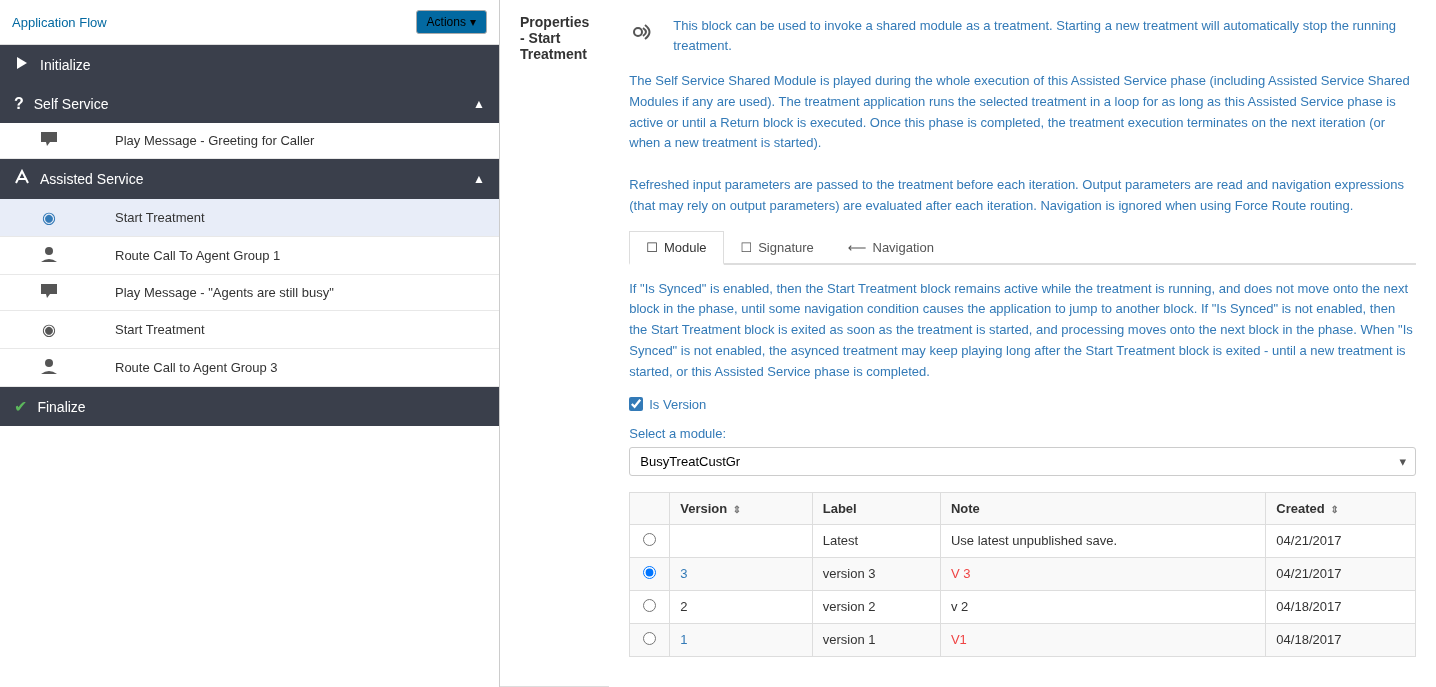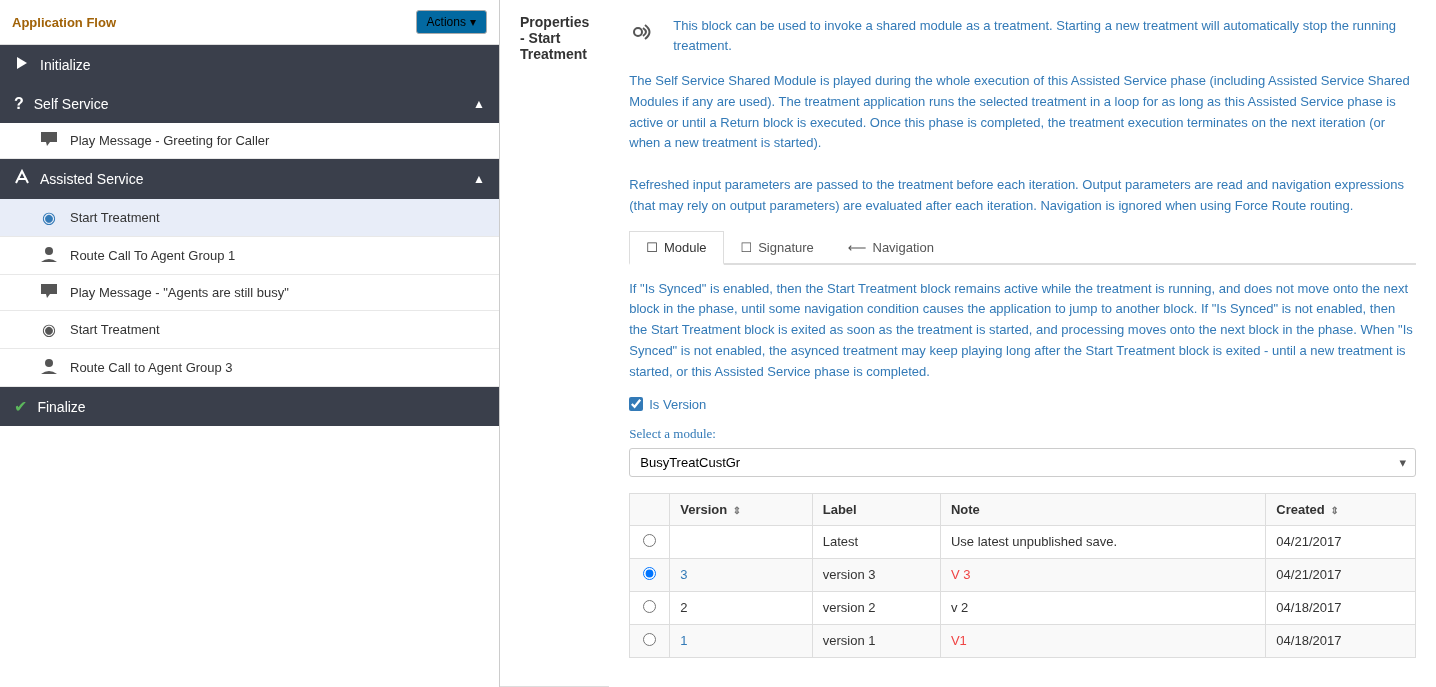--- a/index.html
+++ b/index.html
@@ -2,29 +2,29 @@
 <html><head>
   <meta charset="utf-8">
   <style>
     * { box-sizing: border-box; margin: 0; padding: 0; }
     body { font-family: Arial, sans-serif; font-size: 13px; color: #333; background: #fff; display: flex; height: 687px; overflow: hidden; }
 
     
     .left-panel { width: 500px; min-width: 500px; border-right: 1px solid #ccc; display: flex; flex-direction: column; height: 100%; overflow-y: auto; }
 
     .app-flow-header { display: flex; align-items: center; justify-content: space-between; padding: 10px 12px; border-bottom: 1px solid #ddd; }
-    .app-flow-title { font-weight: bold; font-size: 13px; color: #a16207; }
+    .app-flow-title { font-weight: normal; font-size: 13px; color: #0369a1; }
     .actions-btn { border: 1px solid #aaa; background: #0369a1; padding: 4px 10px; cursor: pointer; font-size: 12px; border-radius: 3px; display: flex; align-items: center; gap: 4px; }
 
     .section-header { display: flex; align-items: center; background: #3a3f4b; color: #fff; padding: 10px 14px; cursor: pointer; }
     .section-header .section-icon { margin-right: 10px; font-size: 16px; }
     .section-header .section-label { flex: 1; font-size: 14px; font-weight: normal; }
     .section-header .chevron { font-size: 12px; }
 
-    .flow-item { display: flex; align-items: center; padding: 9px 14px 9px 40px; border-bottom: 1px solid #e8e8e8; cursor: pointer; background: #fff; }
+    .flow-item { display: flex; align-items: center; padding: 9px 14px 9px 40px; border-bottom: 1px solid #e8e8e8; cursor: pointer; background: #fff; gap: 45px; }
     .flow-item.active { background: #e8edf8; }
     .flow-item .item-icon { margin-right: 12px; color: #555; font-size: 14px; width: 18px; text-align: center; }
     .flow-item .item-label { font-size: 13px; color: #333; }
 
     .finalize-header { display: flex; align-items: center; background: #3a3f4b; color: #fff; padding: 10px 14px; }
     .finalize-header .section-icon { margin-right: 10px; }
     .finalize-header .section-label { font-size: 14px; }
 
     
     .right-panel { flex: 1; display: flex; flex-direction: row; overflow-y: auto; padding: 0; }
@@ -42,21 +42,21 @@
     .tabs-row { display: flex; border-bottom: 2px solid #ddd; margin-bottom: 14px; }
     .tab { padding: 8px 16px; cursor: pointer; font-size: 13px; color: #555; border: 1px solid transparent; border-bottom: none; display: flex; align-items: center; gap: 6px; }
     .tab.active { border: 1px solid #ddd; border-bottom: 2px solid #fff; background: #fff; color: #333; margin-bottom: -2px; }
 
     .tab-content-text { font-size: 13px; color: #337ab7; line-height: 1.6; margin-bottom: 14px; }
 
     .checkbox-row { display: flex; align-items: center; gap: 6px; margin-bottom: 14px; }
     .checkbox-row input[type=checkbox] { accent-color: #337ab7; width: 14px; height: 14px; }
     .checkbox-label { font-size: 13px; color: #337ab7; }
 
-    .select-label { font-size: 13px; color: #337ab7; margin-bottom: 6px; font-family: Liberation Serif, serif; }
+    .select-label { font-size: 13px; color: #337ab7; margin-bottom: 6px; }
     .select-row { position: relative; margin-bottom: 16px; }
     .module-select { width: 100%; padding: 6px 30px 6px 10px; border: 1px solid #ccc; border-radius: 3px; font-size: 13px; appearance: none; background: #fff; cursor: pointer; }
     .select-arrow { position: absolute; right: 10px; top: 50%; transform: translateY(-50%); color: #555; pointer-events: none; }
 
     
     .versions-table { width: 100%; border-collapse: collapse; font-size: 13px; padding-left: 18px; }
     .versions-table th { text-align: left; padding: 8px 10px; border: 1px solid #ddd; background: #f9f9f9; font-weight: bold; color: #333; }
     .versions-table td { padding: 8px 10px; border: 1px solid #ddd; vertical-align: middle; }
     .versions-table tr:nth-child(even) td { background: #f9f9f9; }
     .versions-table td.radio-cell { text-align: center; width: 40px; }

